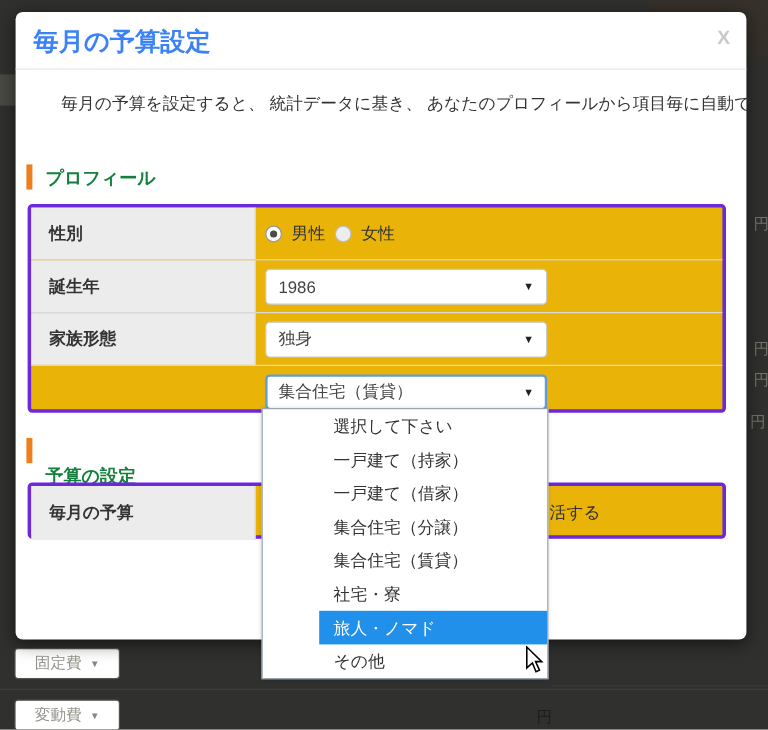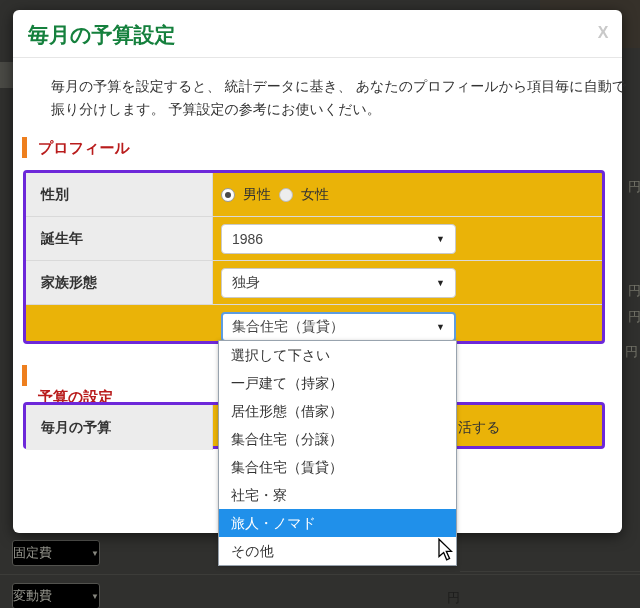--- a/index.html
+++ b/index.html
@@ -12,39 +12,39 @@
   .abs{position:absolute;}
 
   
   .bg-topright{left:540px;top:0;width:100px;height:48px;background:#36312a;}
   .bg-leftchip{left:0;top:62px;width:13px;height:26px;background:#4a4a45;}
   .bg-line{height:1px;background:#3c3c39;}
   .yen-frag{color:#74746a;font-size:13px;line-height:14px;white-space:nowrap;}
   .yen-dark{color:#1d1d1c;font-size:13px;}
 
   .dim-select{
-    width:88px;height:26px;background:#000000;border:1px solid #52524e;
+    width:88px;height:26px;background:#ffffff;border:1px solid #52524e;
     border-radius:3px;display:flex;align-items:center;box-sizing:border-box;
-    padding:0 0;justify-content:space-between;color:#94948c;font-size:13px;
+    padding:0 16px;justify-content:space-between;color:#94948c;font-size:13px;
   }
   .dim-select .caret{font-size:8px;color:#87877f;}
 
   
   .modal{
     left:13px;top:10px;width:609px;height:523px;background:#fff;
     border-radius:6px;box-shadow:0 3px 14px rgba(0,0,0,.55);z-index:10;
   }
-  .modal-title{left:15px;top:11px;font-size:21px;font-weight:bold;color:#15803d;}
+  .modal-title{left:15px;top:11px;font-size:21px;font-weight:bold;color:#3b82f6;}
   .modal-close{left:578px;top:11px;width:24px;height:24px;font-size:16px;font-weight:bold;
     color:#c9c9c9;text-align:center;line-height:24px;cursor:pointer;}
   .modal-sep{left:0;top:47px;width:609px;height:1px;background:#e6e6e6;}
   .desc-line{left:2px;font-size:14px;color:#333;white-space:nowrap;margin-left:36px;}
 
   .section-bar{width:5px;height:21px;}
-  .section-title{font-size:15px;font-weight:bold;color:#b91c1c;}
+  .section-title{font-size:15px;font-weight:bold;color:#15803d;}
 
   .table{
     background:#eab308;border:3px solid #6d28d9;border-radius:4px;box-sizing:border-box;
   }
   .t-row{position:relative;border-top:1px solid #d9d9d9;}
   .t-row:first-child{border-top:none;}
   .t-label{
     position:absolute;left:0;top:0;bottom:0;width:187px;background:#ececec;
     border-right:1px solid #d9d9d9;display:flex;align-items:center;
     font-size:14px;font-weight:bold;color:#333;padding-left:15px;box-sizing:border-box;
@@ -63,21 +63,21 @@
     padding:0 10px;font-size:14px;color:#444;cursor:pointer;
   }
   .sel .caret{font-size:9px;color:#222;}
   .sel.focused{border:2px solid #5e9ce0;padding:0 9px;}
 
   
   .dropdown{
     left:218px;top:340px;width:239px;background:#fff;border:1px solid #98a3ae;
     box-sizing:border-box;z-index:20;box-shadow:0 1px 4px rgba(0,0,0,.25);
   }
-  .dd-item{height:28px;line-height:28px;padding-left:12px;font-size:14px;color:#333;cursor:pointer;white-space:nowrap;overflow:hidden;}
+  .dd-item{height:28px;line-height:28px;padding-left:12px;font-size:14px;color:#333;cursor:pointer;white-space:nowrap;overflow:hidden;margin-left:47px;}
   .dd-item.active{background:#2090ea;color:#fff;}
 
   .cursor{left:437px;top:538px;z-index:30;}
 
   .budget-frag{position:absolute;left:432px;top:0;bottom:0;display:flex;align-items:center;font-size:14px;color:#333;}
 </style>
 </head>
 <body>
 
 <div class="screen">
@@ -101,21 +101,20 @@
     <span>変動費</span>
     <span class="caret">▼</span>
   </div>
 
   <div class="abs modal">
     <div class="abs modal-title">毎月の予算設定</div>
     <div class="abs modal-close">X</div>
     <div class="abs modal-sep"></div>
 
     <div class="abs desc-line" style="top:68px;">毎月の予算を設定すると、 統計データに基き、 あなたのプロフィールから項目毎に自動で</div>
-    <div class="abs desc-line" style="top:91px;">振り分けします。 予算設定の参考にお使いくだい。</div>
 
     <div class="abs section-bar" style="left:9px;top:127px;background:#ee7f1e;"></div>
     <div class="abs section-title" style="left:25px;top:129px;">プロフィール</div>
 
     <div class="abs table" style="left:10px;top:160px;width:582px;height:174px;">
 
       <div class="t-row" style="height:43px;">
         <div class="t-label">性別</div>
         <div class="t-value">
           <div class="radio-group">
@@ -167,21 +166,21 @@
         <div class="t-label">毎月の予算</div>
         <div class="t-value"></div>
         <div class="budget-frag">活する</div>
       </div>
     </div>
   </div>
 
   <div class="abs dropdown">
     <div class="dd-item">選択して下さい</div>
     <div class="dd-item">一戸建て（持家）</div>
-    <div class="dd-item">居住形態（借家）</div>
+    <div class="dd-item">一戸建て（借家）</div>
     <div class="dd-item">集合住宅（分譲）</div>
     <div class="dd-item">集合住宅（賃貸）</div>
     <div class="dd-item">社宅・寮</div>
     <div class="dd-item active">旅人・ノマド</div>
     <div class="dd-item">その他</div>
   </div>
 
   <svg class="abs cursor" width="16" height="24" viewBox="0 0 12 20">
     <polygon points="1,1 1,15.5 4.9,12.1 7.4,18.2 9.8,17.1 7.1,11.1 11.4,11.1" fill="#ffffff" stroke="#000000" stroke-width="1.1"></polygon>
   </svg>

